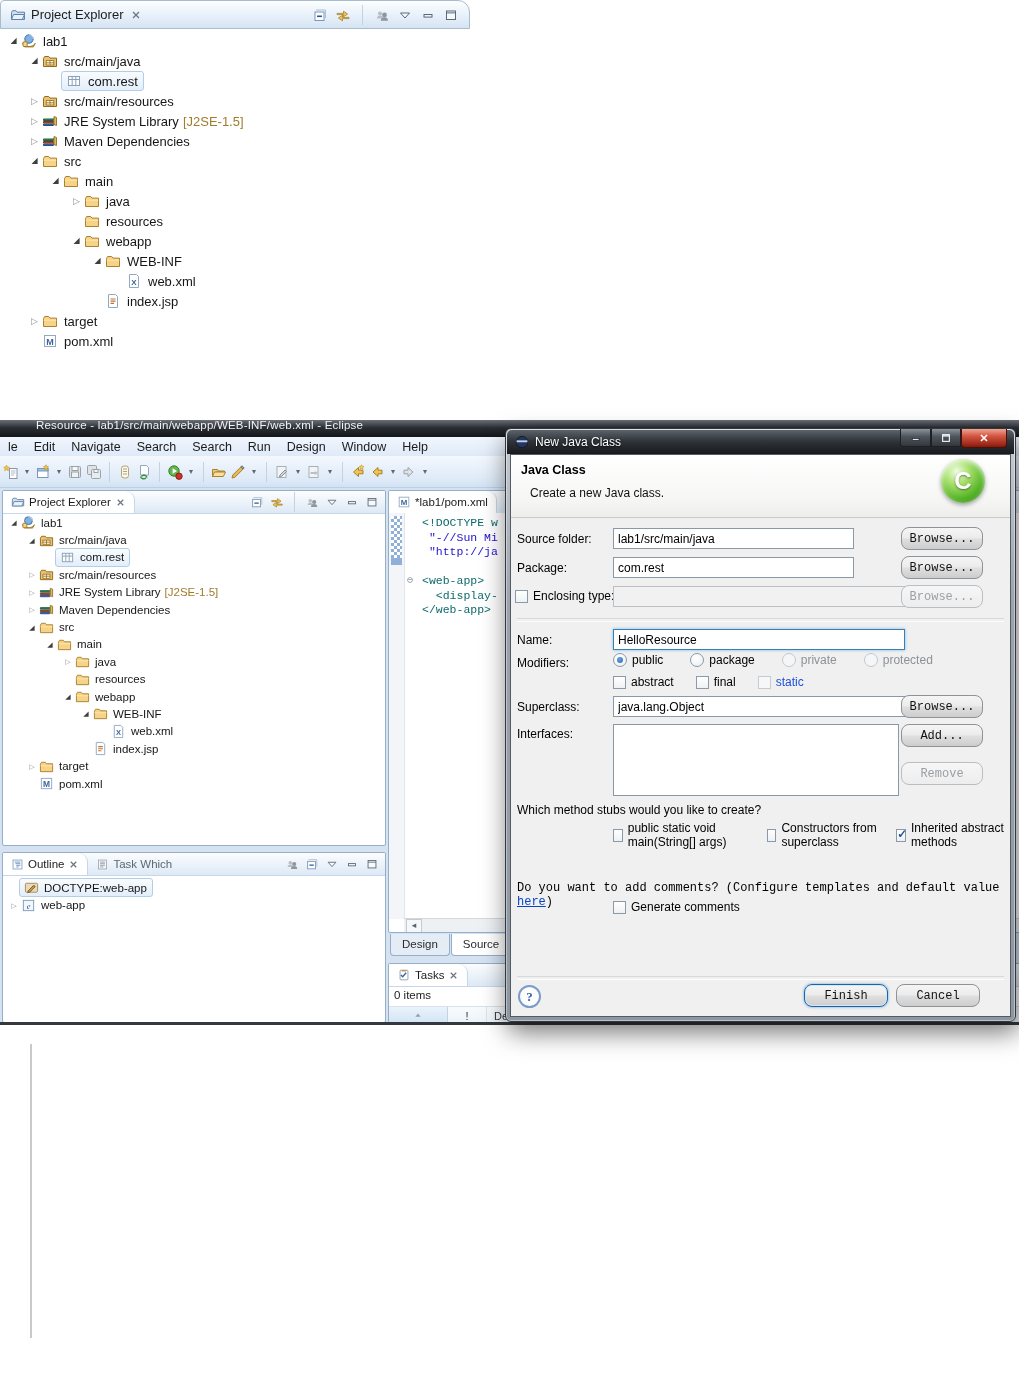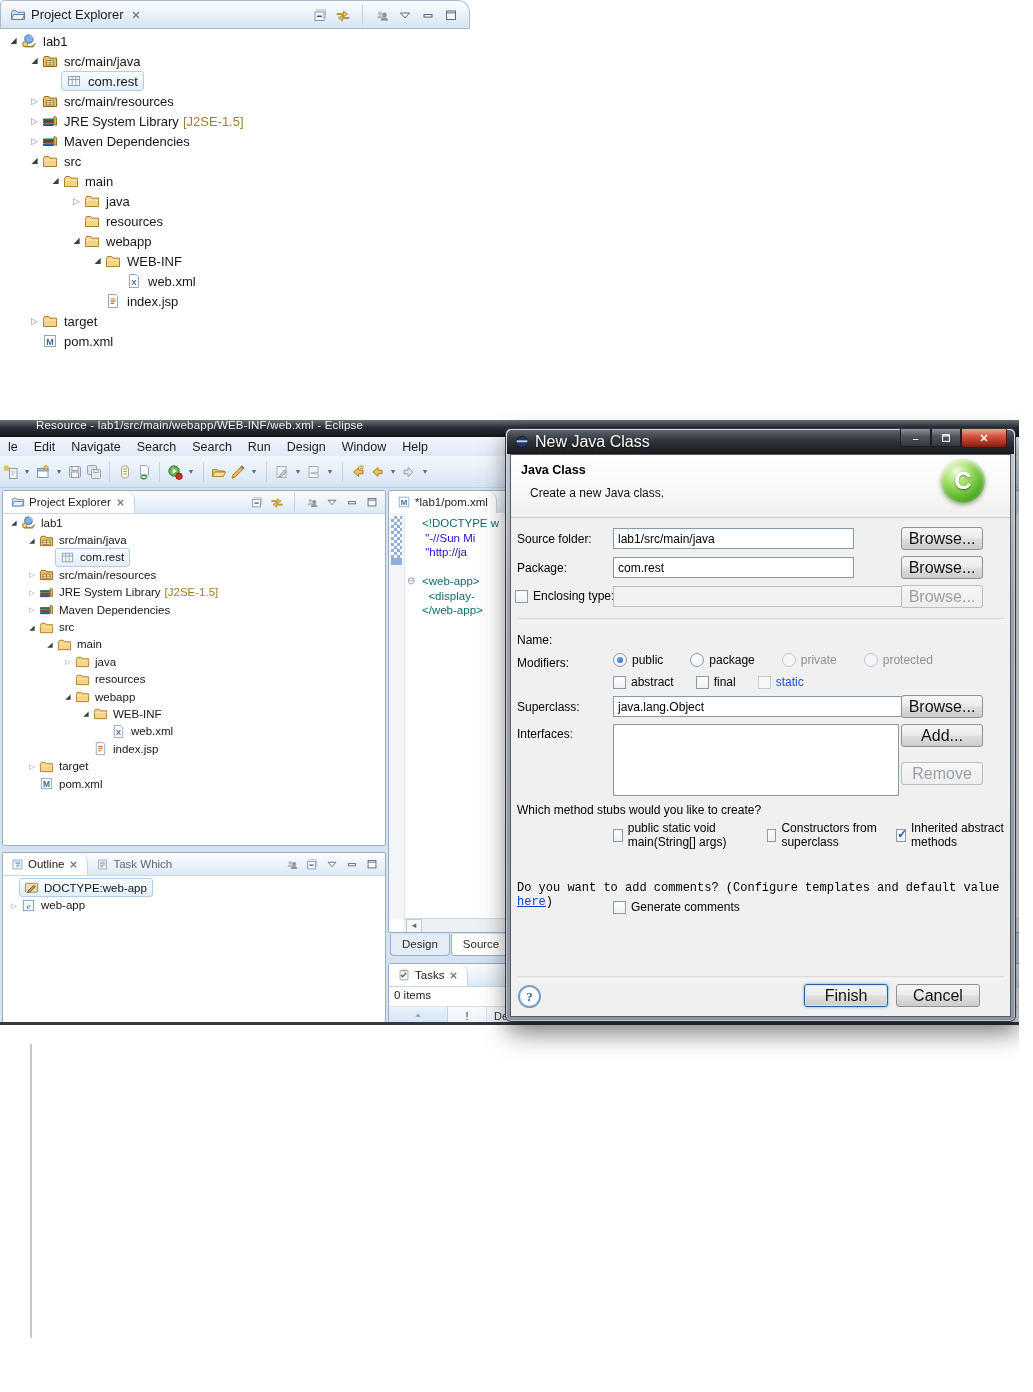--- a/index.html
+++ b/index.html
@@ -56,21 +56,21 @@
   #pe-tree{left:0;top:23px;}
   #ol-tree{left:0;top:26px;}
   
   .edbody{position:absolute;left:0;top:22px;right:0;bottom:13px;background:#fff;}
   .ruler{position:absolute;left:0;top:0;bottom:0;width:15px;background:#f3f5f8;border-right:1px solid #e2e6ea;}
   .qd1{position:absolute;left:2px;top:3px;width:11px;height:42px;
        background-image:linear-gradient(45deg,#8fb0d8 26%,transparent 26%,transparent 74%,#8fb0d8 74%),
                         linear-gradient(45deg,#8fb0d8 26%,transparent 26%,transparent 74%,#8fb0d8 74%);
        background-size:6px 6px;background-position:0 0,3px 3px;background-color:#fff;}
   .qd2{position:absolute;left:2px;top:45px;width:11px;height:7px;background:#8fb0d8;}
-  .code{position:absolute;left:33px;top:3px;font-family:Liberation Sans, sans-serif;
+  .code{position:absolute;left:33px;top:3px;font-family:Liberation Mono, monospace;
         font-size:11.5px;line-height:14.5px;white-space:pre;}
   .cline{position:relative;min-height:14.5px;}
   .foldm{position:absolute;left:-15px;top:0;font-size:10px;color:#8796a5;}
   .ct.tag{color:#0f6b6b;} .ct.str{color:#2111cc;} .ct.plain{color:#000;}
   .hscroll{position:absolute;left:15px;right:0;bottom:0;height:13px;background:#eef1f4;border-top:1px solid #d3d8dd;}
   .hsbtn{position:absolute;left:2px;top:0px;width:14px;height:12px;background:#f5f7f9;border:1px solid #c3cbd3;
          font-size:9px;color:#5a646e;text-align:center;line-height:11px;}
   .dstabs{position:absolute;left:390px;top:514px;display:flex;gap:1px;}
   .dstab{font-size:11.5px;color:#2c2c2c;background:#e4ecf5;border:1px solid #96aec8;border-top:none;
          border-radius:0 0 4px 4px;padding:4px 11px 5px;}
@@ -84,21 +84,21 @@
   .th1{width:38px;display:flex;align-items:center;justify-content:center;border-right:1px solid #dae4ee;}
   .th2{flex:1;display:flex;align-items:center;padding-left:7px;}
   .cutline{position:absolute;left:0;top:602px;width:100%;height:3px;background:#34393f;}
   
   .dlg{position:absolute;left:505px;top:428px;width:511px;height:594px;z-index:30;border-radius:6px;
        background:linear-gradient(#c6cdd6,#9aa3ae 30%,#8d97a3);border:1px solid #33373c;box-sizing:border-box;
        box-shadow:3px 10px 26px rgba(0,0,0,.55), inset 0 0 0 1px rgba(255,255,255,.4);}
   .dcap{position:absolute;left:1px;top:1px;right:1px;height:24px;border-radius:5px 5px 0 0;
         background:linear-gradient(#5d636b,#30353b 45%,#17191d);display:flex;align-items:center;gap:6px;
         padding-left:8px;}
-  .dcap-title{color:#fff;font-size:16px;text-shadow:0 1px 2px rgba(0,0,0,.9);}
+  .dcap-title{color:#fff;font-size:12px;text-shadow:0 1px 2px rgba(0,0,0,.9);}
   .capbtns{position:absolute;right:8px;top:0;display:flex;}
   .capb{display:flex;align-items:center;justify-content:center;height:17px;border:1px solid #1d2023;border-top:none;
         background:linear-gradient(#8b929b,#4e545b 45%,#34383e);}
   .capb.min{width:29px;border-radius:0 0 0 3px;}
   .capb.max{width:28px;}
   .capb.close{width:44px;height:18px;border-radius:0 0 4px 4px;border-color:#4d0f08;
         background:linear-gradient(#f0a493,#d2553f 40%,#9e2a1a 85%,#7c1d10);}
   .dcontent{position:absolute;left:4px;top:25px;right:4px;bottom:4px;background:#f0f0f0;
             border:1px solid #565b61;box-sizing:border-box;}
   .dbanner{position:absolute;left:0;top:0;right:0;height:62px;background:linear-gradient(#ffffff,#f6f6f5 70%,#eeeeec);
@@ -108,23 +108,23 @@
   .corb{position:absolute;right:25px;top:4px;width:44px;height:44px;border-radius:50%;color:#fff;
         background:radial-gradient(circle at 35% 28%,#eefbe4 0%,#a8e06c 30%,#55b428 65%,#2c7e0c 100%);
         box-shadow:inset 0 2px 5px rgba(255,255,255,.85),0 2px 4px rgba(0,0,0,.35);
         display:flex;align-items:center;justify-content:center;font-size:24px;font-weight:bold;
         text-shadow:0 1px 2px rgba(0,0,0,.45);}
   .dlabel{position:absolute;font-size:12px;color:#000;}
   .tfield{position:absolute;height:19px;border:1px solid #8a99a8;background:#fff;color:#000;
           font-family:inherit;font-size:12px;padding:0 4px;box-sizing:content-box;}
   .tfield.dis{background:#f1f1f1;border-color:#b9bfc5;}
   .tfield.focusd{border-color:#3c7fb1;box-shadow:0 0 3px #79b7e7;}
-  .wbtn{position:absolute;width:82px;height:23px;font-family:Liberation Sans, sans-serif;font-size:16px;color:#121212;
+  .wbtn{position:absolute;width:82px;height:23px;font-family:Liberation Mono, monospace;font-size:12px;color:#121212;
         background:linear-gradient(#f5f5f5,#ececec 45%,#dedede 55%,#cdcdcd);border:1px solid #8d9398;
-        border-radius:3px;}
+        border-radius:8px;}
   .wbtn.dis{color:#9aa0a5;background:linear-gradient(#f6f6f6,#ededed);border-color:#b9bec3;}
   .wbtn.focusd{border-color:#26619c;box-shadow:inset 0 0 0 1px #cde9fb,0 0 3px #59a6db;}
   .dsep{position:absolute;left:6px;right:6px;height:2px;border-top:1px solid #d9d9d9;border-bottom:1px solid #fdfdfd;}
   .lbox{position:absolute;background:#fff;border:1px solid #8a99a8;}
   .radio{display:inline-flex;align-items:center;gap:5px;font-size:12px;color:#000;}
   .rdot{width:12px;height:12px;border-radius:50%;border:1px solid #8a9aaa;
         background:radial-gradient(circle at 40% 32%,#fff,#e9edf0);position:relative;}
   .radio.checked .rdot::after{content:'';position:absolute;left:3px;top:3px;width:6px;height:6px;border-radius:50%;
         background:radial-gradient(circle at 40% 35%,#6aa3dd,#2d66b2);}
   .radio.disabled{color:#8d9296;} .radio.disabled .rdot{border-color:#c2c8ce;background:#f4f6f8;}
@@ -935,20 +935,21 @@
             <span class="cb"></span>
             <span>Enclosing type:</span>
           </span>
         </div>
       <input class="tfield dis" style="left: 102px; top: 131px; width: 282px;" disabled="">
       <button class="wbtn dis" style="left:390px;top:130px;">Browse...</button>
 
       <div class="dsep" style="top:163px;"></div>
 
       <div class="dlabel" style="left:6px;top:178px;">Name:</div>
+      <input class="tfield focusd" style="left: 102px; top: 174px; width: 282px;" value="HelloResource">
 
       <div class="dlabel" style="left:6px;top:201px;">Modifiers:</div>
       <div class="hgroup" style="left:102px;top:198px;gap:27px;">
           <span class="radio checked">
             <span class="rdot"></span>
             <span>public</span>
           </span>
           <span class="radio">
             <span class="rdot"></span>
             <span>package</span>

